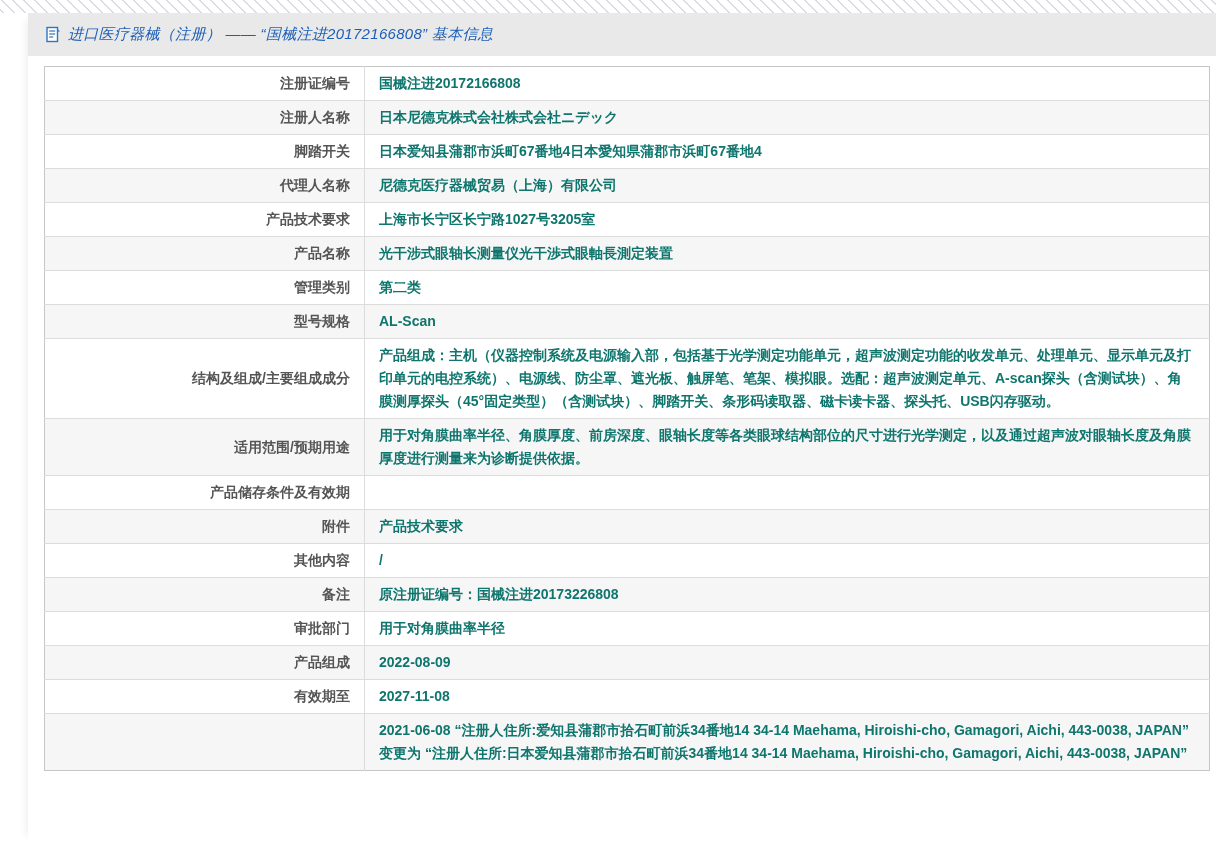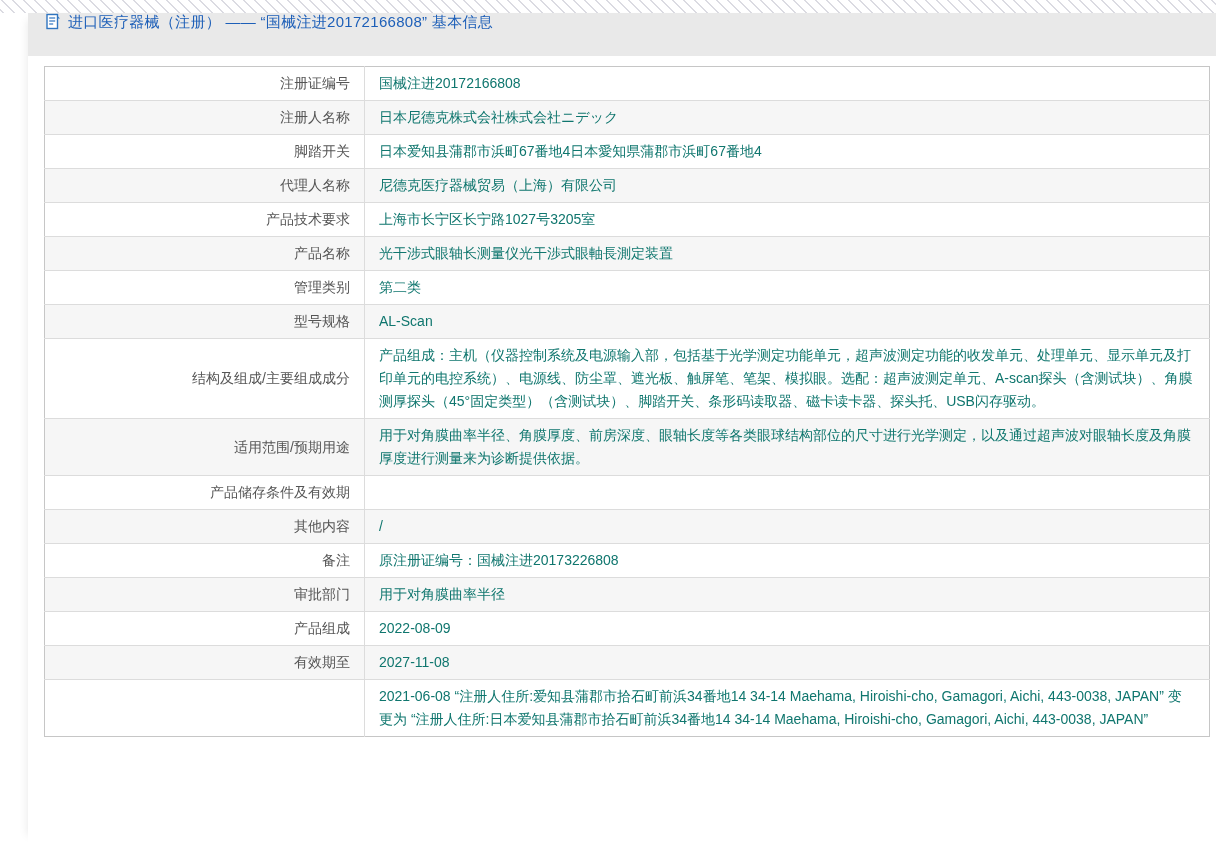--- a/index.html
+++ b/index.html
@@ -17,22 +17,23 @@
     background-size: 11px 11px;
   }
   .panel {
     position: absolute; left: 28px; top: 13px; right: 0; bottom: 0;
     background: #ffffff;
     box-shadow: -7px 0 9px -7px rgba(0,0,0,0.10);
   }
   .panel-header {
     height: 43px;
     background: #e9e9e9;
-    display: flex; 
+    display: flex; align-items: center;
     padding-left: 18px;
+    font-style: italic;
   }
   .doc-icon { width: 15px; height: 17px; margin-right: 7px; flex: 0 0 auto; }
   .panel-title {
     color: #1d5fb8;
     font-size: 15px;
     letter-spacing: 0.3px;
     white-space: nowrap;
   }
   .panel-body { padding: 10px 6px 0 16px; }
   table.info-table {
@@ -42,21 +43,21 @@
     font-size: 14px;
     color: #555555;
     table-layout: fixed;
   }
   table.info-table tr { background: #ffffff; }
   table.info-table tr:nth-child(even) { background: #f6f6f6; }
   table.info-table th, table.info-table td {
     border-top: 1px solid #dcdcdc;
     vertical-align: middle;
     line-height: 23px;
-    font-weight: normal;
+    font-weight: bold;
     margin-top: 36px;
   }
   table.info-table tr:first-child th,
   table.info-table tr:first-child td { border-top: none; }
   th.label-cell {
     width: 320px;
     text-align: right;
     padding: 5px 14px 5px 8px;
     border-right: 1px solid #dcdcdc;
     color: #555555;
@@ -126,20 +127,24 @@
           </tr>
           <tr>
             <th class="label-cell">适用范围/预期用途</th>
             <td class="value-cell">用于对角膜曲率半径、角膜厚度、前房深度、眼轴长度等各类眼球结构部位的尺寸进行光学测定，以及通过超声波对眼轴长度及角膜厚度进行测量来为诊断提供依据。</td>
           </tr>
           <tr>
             <th class="label-cell">产品储存条件及有效期</th>
             <td class="value-cell"></td>
           </tr>
           <tr>
+            <th class="label-cell">附件</th>
+            <td class="value-cell">产品技术要求</td>
+          </tr>
+          <tr>
             <th class="label-cell">其他内容</th>
             <td class="value-cell">/</td>
           </tr>
           <tr>
             <th class="label-cell">备注</th>
             <td class="value-cell">原注册证编号：国械注进20173226808</td>
           </tr>
           <tr>
             <th class="label-cell">审批部门</th>
             <td class="value-cell">用于对角膜曲率半径</td>

